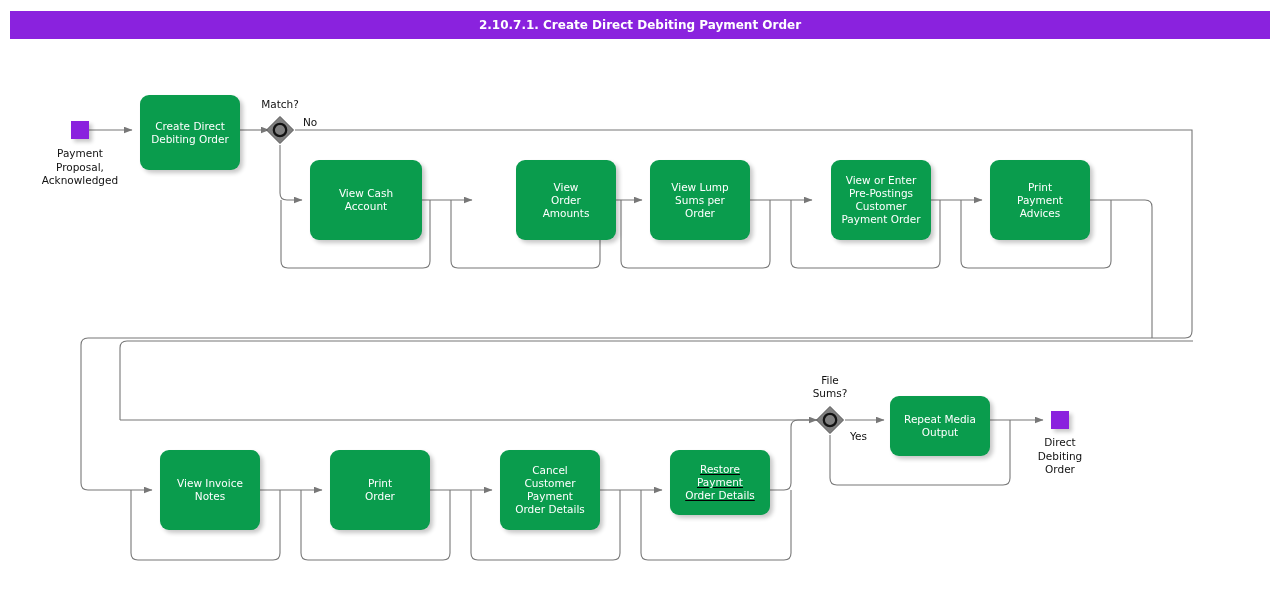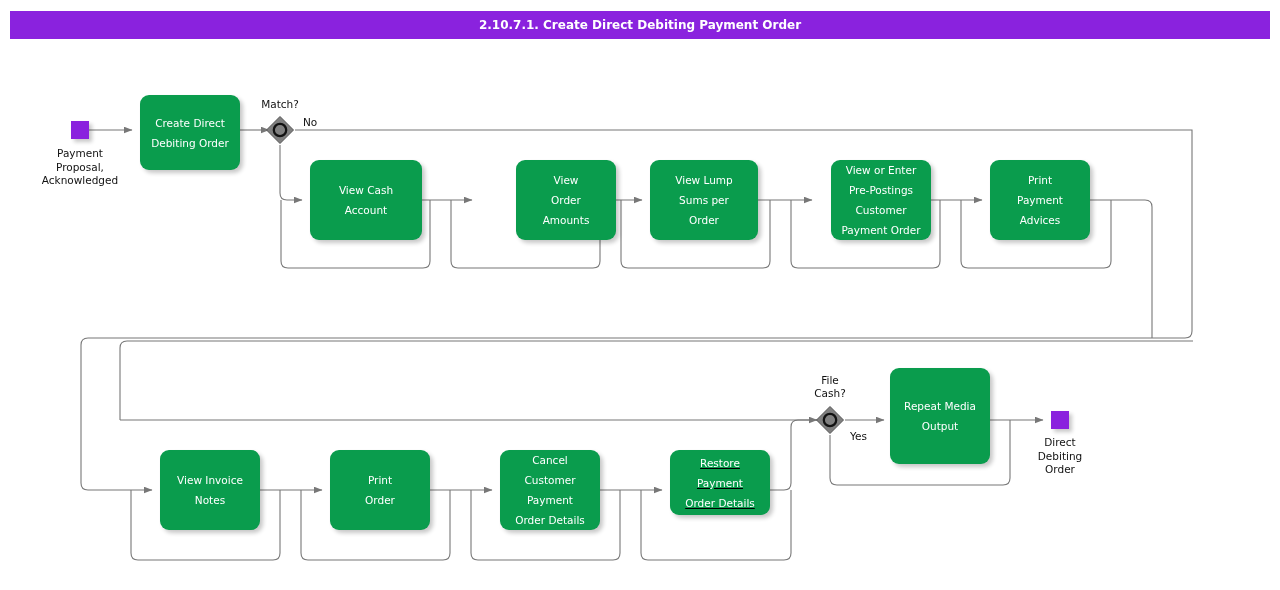--- a/index.html
+++ b/index.html
@@ -53,21 +53,21 @@
     border-radius: 9px;
     box-shadow: 3px 3px 4px rgba(0,0,0,0.22);
     display: flex;
     align-items: center;
     justify-content: center;
     box-sizing: border-box;
   }
   .task .tasklabel {
     color: #ffffff;
     font-size: 10.5px;
-    line-height: 20px;
+    line-height: 13px;
     text-align: center;
     font-family: "DejaVu Sans", sans-serif;
     white-space: pre-line;
     padding: 0 4px;
   }
   .eventnode {
     position: absolute;
     width: 18px;
     height: 18px;
     background: #8A22DE;
@@ -185,40 +185,40 @@
   <div class="gwlabel" style="left:240px; top:98px; width:80px;">Match?</div>
   <div class="flowlabel" style="left:303px; top:116px;">No</div>
 
   <div class="gateway" style="left:815px; top:405px;">
     <svg width="30" height="30" viewBox="0 0 30 30">
       <polygon points="15,1.5 28.5,15 15,28.5 1.5,15" fill="#808080" stroke="#555555" stroke-width="1"></polygon>
       <circle cx="15" cy="15" r="6.2" fill="#808080" stroke="#111111" stroke-width="2.3"></circle>
     </svg>
   </div>
   <div class="gwlabel" style="left:790px; top:374px; width:80px;">File
-Cash?</div>
+Sums?</div>
   <div class="flowlabel" style="left:850px; top:406px;margin-top:24px;">Yes</div>
 
   <div class="task" style="left:140px; top:95px; width:100px; height:75px;">
     <span class="tasklabel">Create Direct
 Debiting Order</span>
   </div>
 
   <div class="task" style="left:310px; top:160px; width:112px; height:80px;">
     <span class="tasklabel">View Cash
 Account</span>
   </div>
 
   <div class="task" style="left:480px; top:160px; width:100px; height:80px;margin-left:36px;">
     <span class="tasklabel">View
 Order
 Amounts</span>
   </div>
 
-  <div class="task" style="left:650px; top:160px; width:108px; height:80px;">
+  <div class="task" style="left:650px; top:160px; width:100px; height:80px;">
     <span class="tasklabel">View Lump
 Sums per
 Order</span>
   </div>
 
   <div class="task" style="left:820px; top:160px; width:100px; height:80px;margin-left:11px;">
     <span class="tasklabel">View or Enter
 Pre-Postings
 Customer
 Payment Order</span>
@@ -246,18 +246,18 @@
 Payment
 Order Details</span>
   </div>
 
   <div class="task" style="left:670px; top:450px; width:100px; height:65px;text-decoration:underline;">
     <span class="tasklabel">Restore
 Payment
 Order Details</span>
   </div>
 
-  <div class="task" style="left:890px; top:368px; width:100px; height:96px;">
+  <div class="task" style="left:890px; top:396px; width:100px; height:60px;">
     <span class="tasklabel">Repeat Media
 Output</span>
   </div>
 
 </div>
 
 </body></html>

